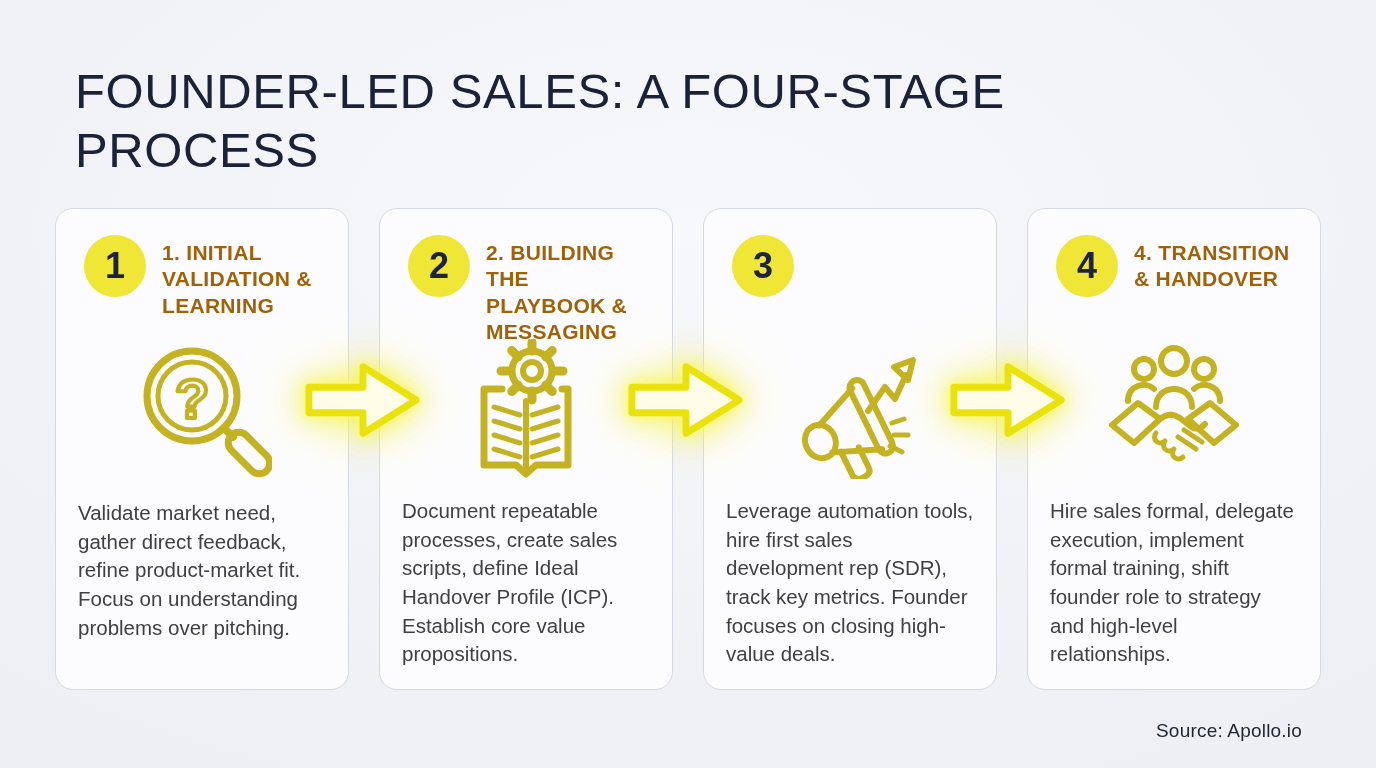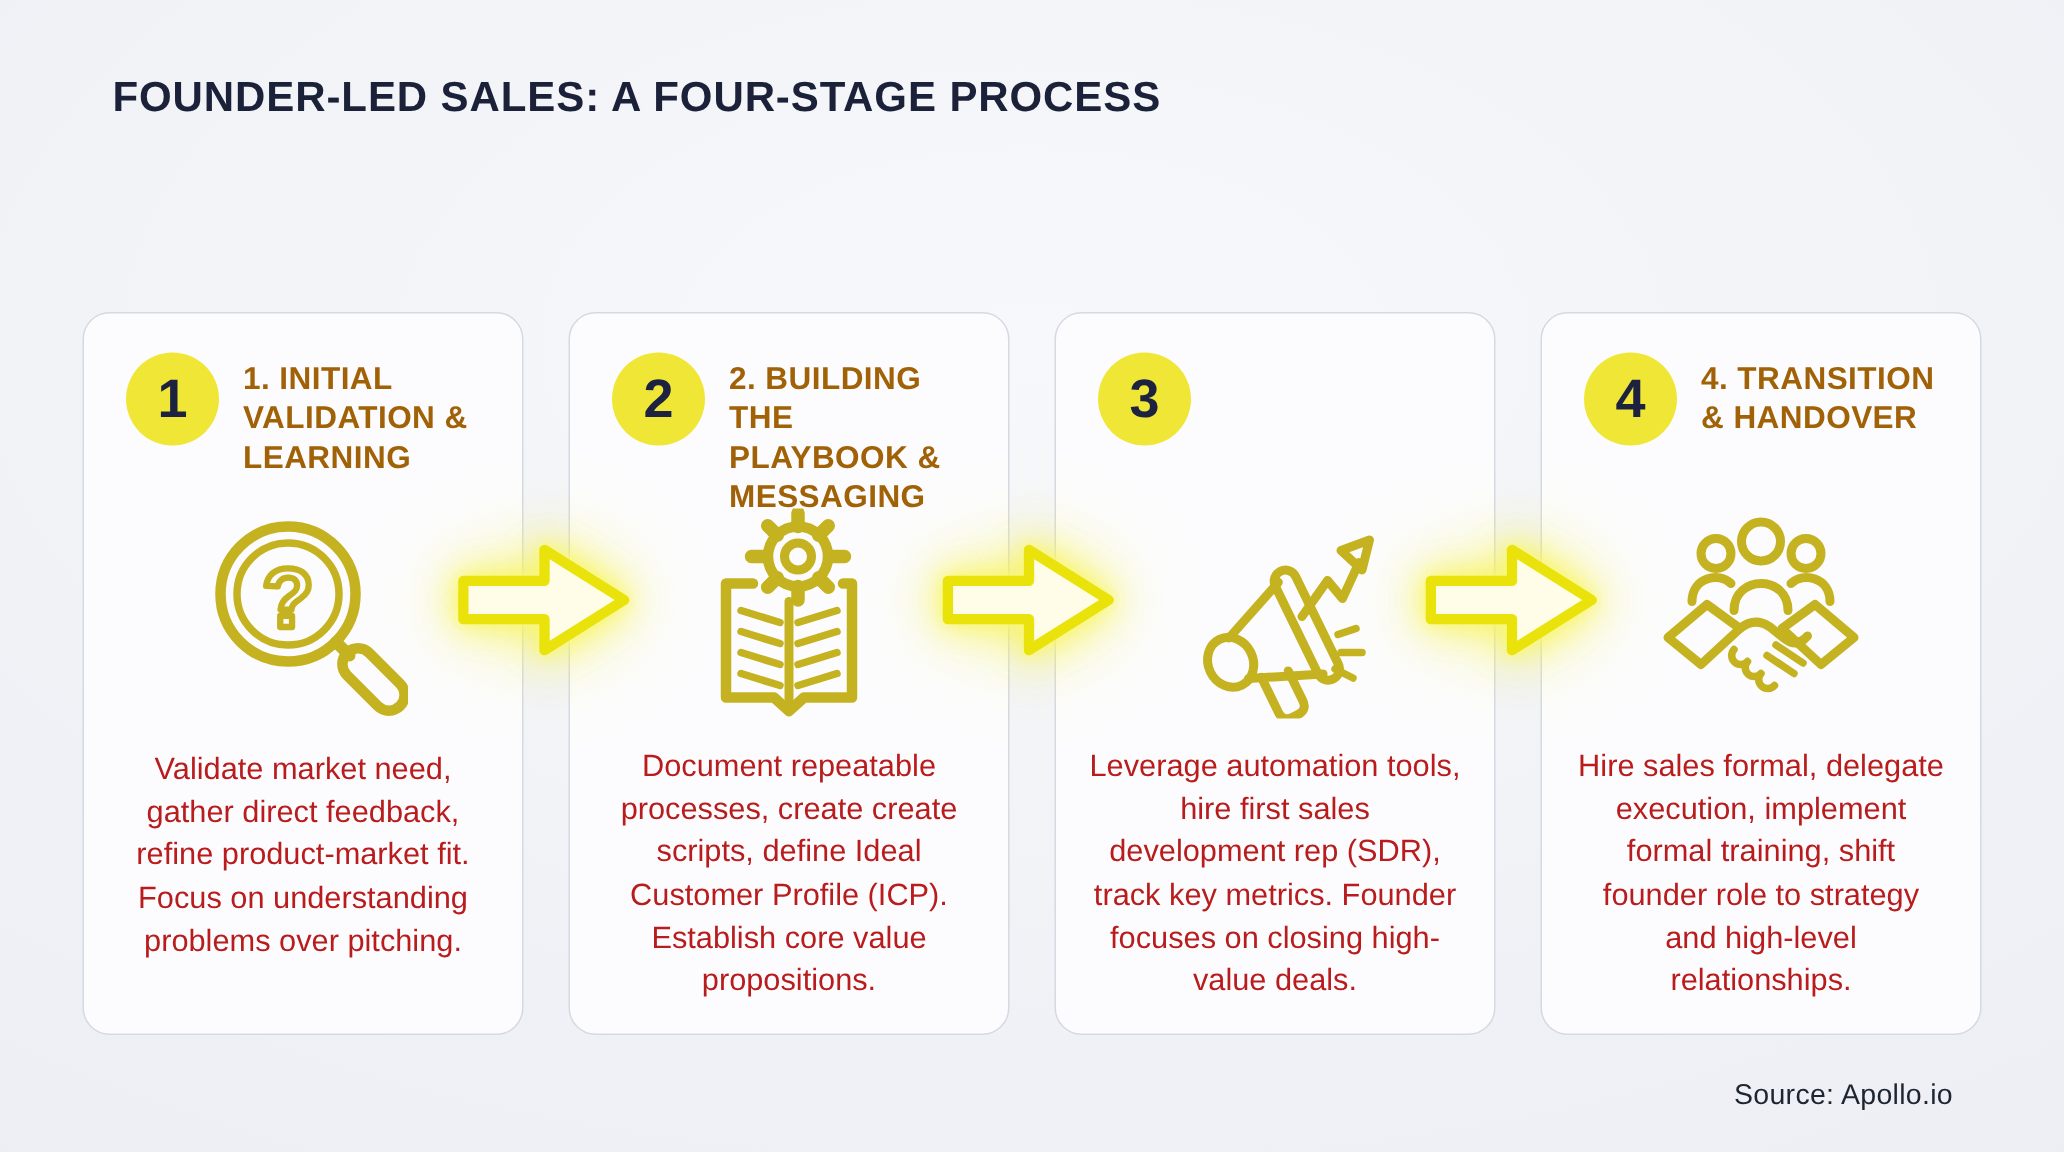--- a/index.html
+++ b/index.html
@@ -3,22 +3,22 @@
 <meta charset="utf-8">
 <style>
   * { margin:0; padding:0; box-sizing:border-box; }
   html,body { width:1376px; height:768px; }
   body {
     position:relative; overflow:hidden;
     font-family:"Liberation Sans", sans-serif;
     background: radial-gradient(130% 130% at 50% 30%, #f7f8fb 0%, #eef0f5 55%, #e7eaf1 100%);
   }
   .page-title {
-    position:absolute; left:75px; top:48px; width:1180px;
-    font-size:28px; font-weight:700; color:#1b2138;
+    position:absolute; left:75px; top:62px; width:1180px;
+    font-size:49px; font-weight:400; color:#1b2138;
     letter-spacing:0.6px; line-height:1.2;
   }
   .page-title span { display:block; }
   .cards {
     position:absolute; left:55px; top:208px; width:1266px; height:482px;
     display:flex; gap:30px;
   }
   .card {
     flex:1; background:#fcfcfe;
     border:1px solid #d5d9e2; border-radius:18px;
@@ -38,21 +38,21 @@
   .card-title {
     font-size:21px; font-weight:bold; color:#a16207;
     line-height:1.25; letter-spacing:0.3px; padding-top:5px;
     text-transform:uppercase;
   }
   .icon-box { height:142px; margin-top:8px; display:flex; align-items:center; justify-content:center; }
   svg.icon { width:140px; height:140px; stroke:#c5b220; fill:none; stroke-linecap:round; stroke-linejoin:round; }
   svg.icon text { stroke:#c5b220; fill:none; font-weight:bold; font-family:"Liberation Sans",sans-serif; }
   .card-body {
     margin-top:18px; padding:0 6px;
-    font-size:20.5px; line-height:1.4; color:#b91c1c; text-align:center;
+    font-size:20.5px; line-height:1.4; color:#404040; 
   }
   .flow-arrow {
     position:absolute; top:354px; width:118px; height:92px; z-index:5;
   }
   .flow-arrow svg {
     width:100%; height:100%; overflow:visible;
     filter: drop-shadow(0 0 4px #fbf87e) drop-shadow(0 0 12px rgba(246,242,80,.9)) drop-shadow(0 0 24px rgba(246,242,80,.55));
   }
   .flow-arrow.a1 { left:304px; } .flow-arrow.a2 { left:627px; } .flow-arrow.a3 { left:949px; }
   .source {
@@ -95,21 +95,21 @@
       <svg class="icon" viewBox="0 0 140 140">
         <path d="M98,32 L107,32 M89.8,46.1 L96.2,52.5 M76,52 L76,61 M62.2,46.1 L55.8,52.5 M54,32 L45,32 M62.2,17.9 L55.8,11.5 M76,12 L76,3 M89.8,17.9 L96.2,11.5" stroke-width="9"></path>
         <circle cx="76" cy="32" r="20" stroke-width="7"></circle>
         <circle cx="76" cy="32" r="9" stroke-width="6"></circle>
         <path d="M46,50 L28,50 L28,126 L60,126 L70,135 L80,126 L112,126 L112,50 L106,50" stroke-width="7"></path>
         <path d="M70,62 L70,128" stroke-width="6"></path>
         <path d="M38,68 L64,76 M38,82 L64,90 M38,96 L64,104 M38,110 L64,118" stroke-width="5"></path>
         <path d="M102,68 L76,76 M102,82 L76,90 M102,96 L76,104 M102,110 L76,118" stroke-width="5"></path>
       </svg>
     </div>
-    <p class="card-body">Document repeatable processes, create create scripts, define Ideal Customer Profile (ICP). Establish core value propositions.</p>
+    <p class="card-body">Document repeatable processes, create sales scripts, define Ideal Handover Profile (ICP). Establish core value propositions.</p>
   </div>
 
   <div class="card">
     <div class="card-head">
       <div class="badge">3</div>
     </div>
     <div class="icon-box">
       <svg class="icon" viewBox="0 0 140 140">
         <g transform="rotate(-26 62 92)" stroke-width="6">
           <ellipse cx="38" cy="92" rx="15" ry="17"></ellipse>

